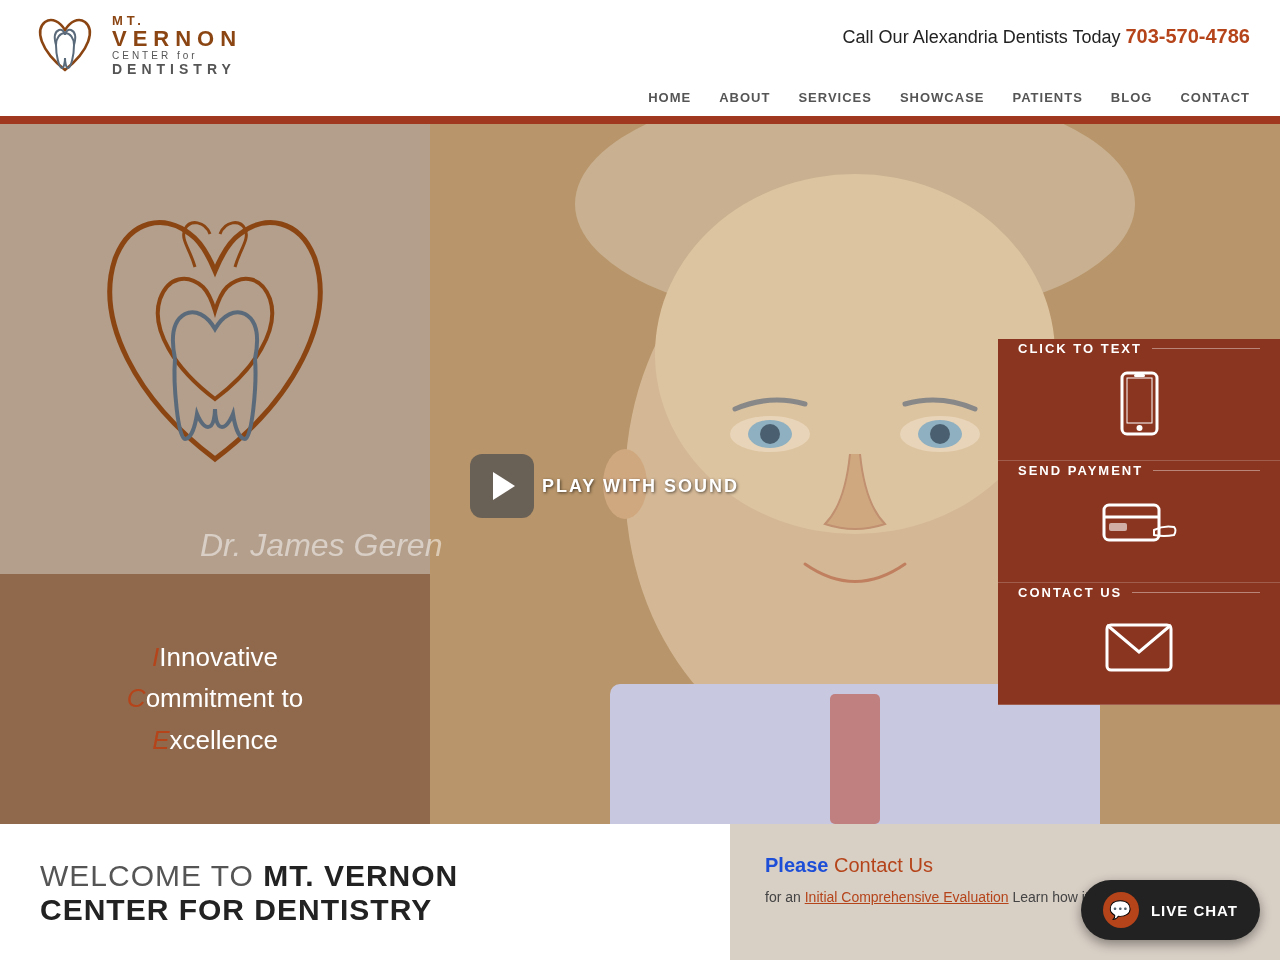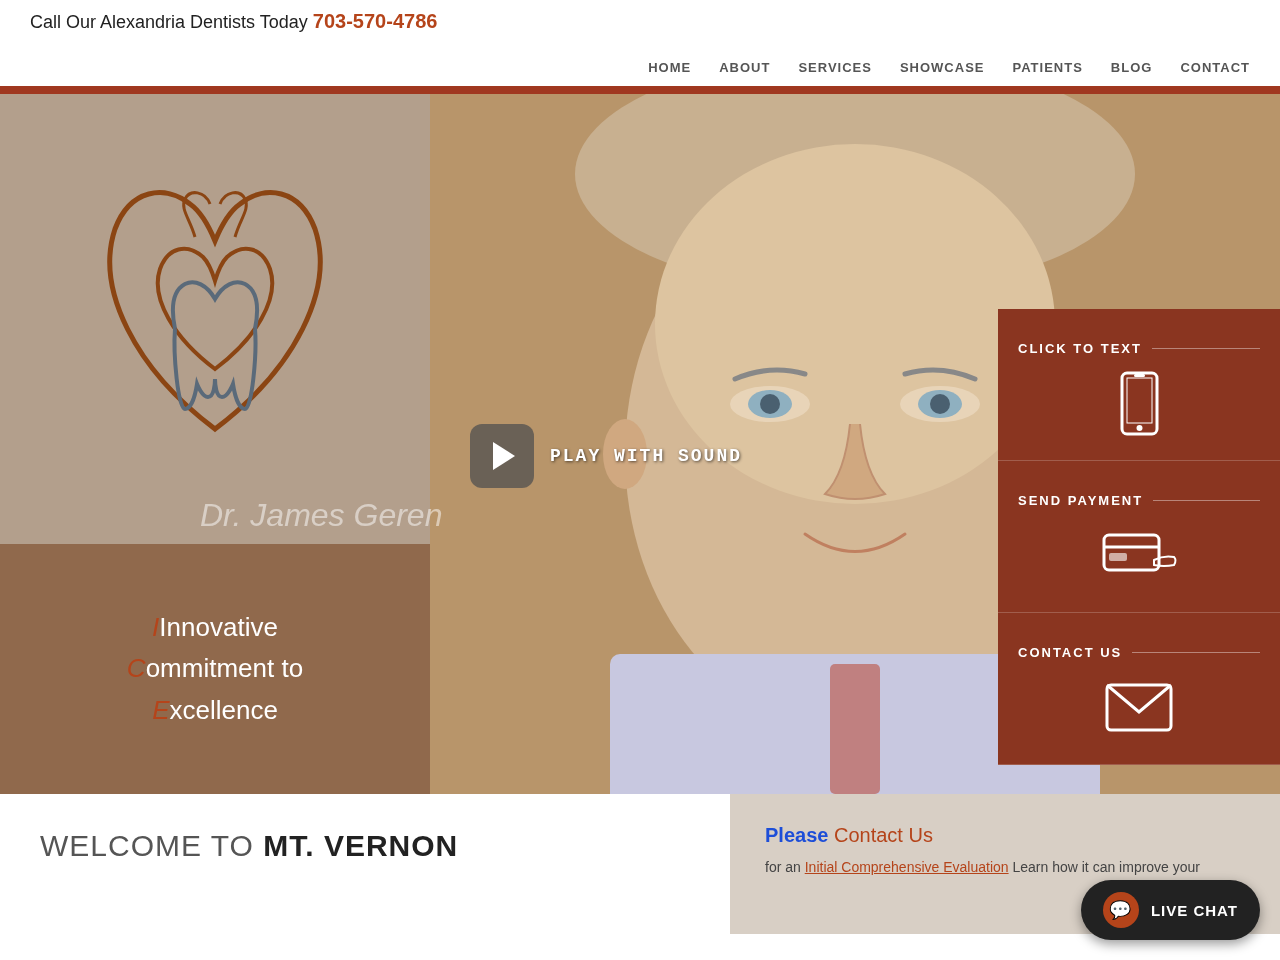--- a/index.html
+++ b/index.html
@@ -123,22 +123,21 @@
       height: 300px;
     }
 
     
     .play-btn-area {
       position: absolute;
       top: 330px;
       left: 470px;
       display: flex;
       align-items: center;
-      gap: 16px;
-      font-family: Liberation Mono, monospace;
+      gap: 8px;
     }
     .play-btn {
       width: 64px;
       height: 64px;
       background: rgba(80,80,80,0.75);
       border-radius: 12px;
       display: flex;
       align-items: center;
       justify-content: center;
       cursor: pointer;
@@ -173,21 +172,21 @@
       position: absolute;
       top: 215px;
       right: 0;
       width: 282px;
       display: flex;
       flex-direction: column;
     }
     .sidebar-panel {
       background: #8a3520;
       color: #fff;
-      padding: 32px 20px 22px 20px;
+      padding: 2px 20px 22px 20px;
       cursor: pointer;
       border-bottom: 1px solid rgba(255,255,255,0.2);
     }
     .panel-header {
       display: flex;
       align-items: center;
       gap: 10px;
       margin-bottom: 12px;
     }
     .panel-title {
@@ -289,20 +288,37 @@
       display: flex;
       align-items: center;
       justify-content: center;
       font-size: 18px;
     }
   </style>
 </head>
 <body>
 
 <header class="header">
+  <div class="logo-area">
+
+    <svg class="logo-svg" viewBox="0 0 70 70" fill="none" xmlns="http://www.w3.org/2000/svg">
+
+      <path d="M35 60 C10 40, 5 20, 15 12 C22 7, 30 12, 35 20 C40 12, 48 7, 55 12 C65 20, 60 40, 35 60Z" stroke="#8B4513" stroke-width="2.5" fill="none"></path>
+
+      <path d="M26 35 C26 45, 29 58, 32 58 C34 58, 35 52, 35 48 C35 52, 36 58, 38 58 C41 58, 44 45, 44 35 C44 28, 40 23, 35 23 C30 23, 26 28, 26 35Z" stroke="#5a6a7a" stroke-width="2" fill="none"></path>
+
+      <path d="M26 35 C24 28, 24 22, 29 20 C32 19, 35 22, 35 25 C35 22, 38 19, 41 20 C46 22, 46 28, 44 35" stroke="#5a6a7a" stroke-width="2" fill="none"></path>
+    </svg>
+    <div class="logo-text">
+      <span class="logo-text-mt">MT.</span>
+      <span class="logo-text-vernon">VERNON</span>
+      <span class="logo-text-center">CENTER for</span>
+      <span class="logo-text-dentistry">DENTISTRY</span>
+    </div>
+  </div>
   <div class="header-right">
     <div class="phone-line">
       <span>Call Our Alexandria Dentists Today</span>
       <span class="phone-num">703-570-4786</span>
     </div>
     <nav>
     </nav>
   </div>
 </header>
 
@@ -437,20 +453,21 @@
     </div>
   </div>
 </div>
 
 <div class="below-hero">
   <div class="welcome-section">
     <div class="welcome-title">
       <span>WELCOME TO</span>
       <strong> MT. VERNON</strong>
     </div>
+    <div class="welcome-subtitle">CENTER FOR DENTISTRY</div>
   </div>
   <div class="contact-section">
     <div class="contact-title">
       <strong>Please</strong>
       <span class="contact-link">Contact Us</span>
     </div>
     <p class="contact-desc">
       <span>for an</span>
       <a href="#" class="contact-link">Initial Comprehensive Evaluation</a>
       <span>Learn how it can improve your</span>

